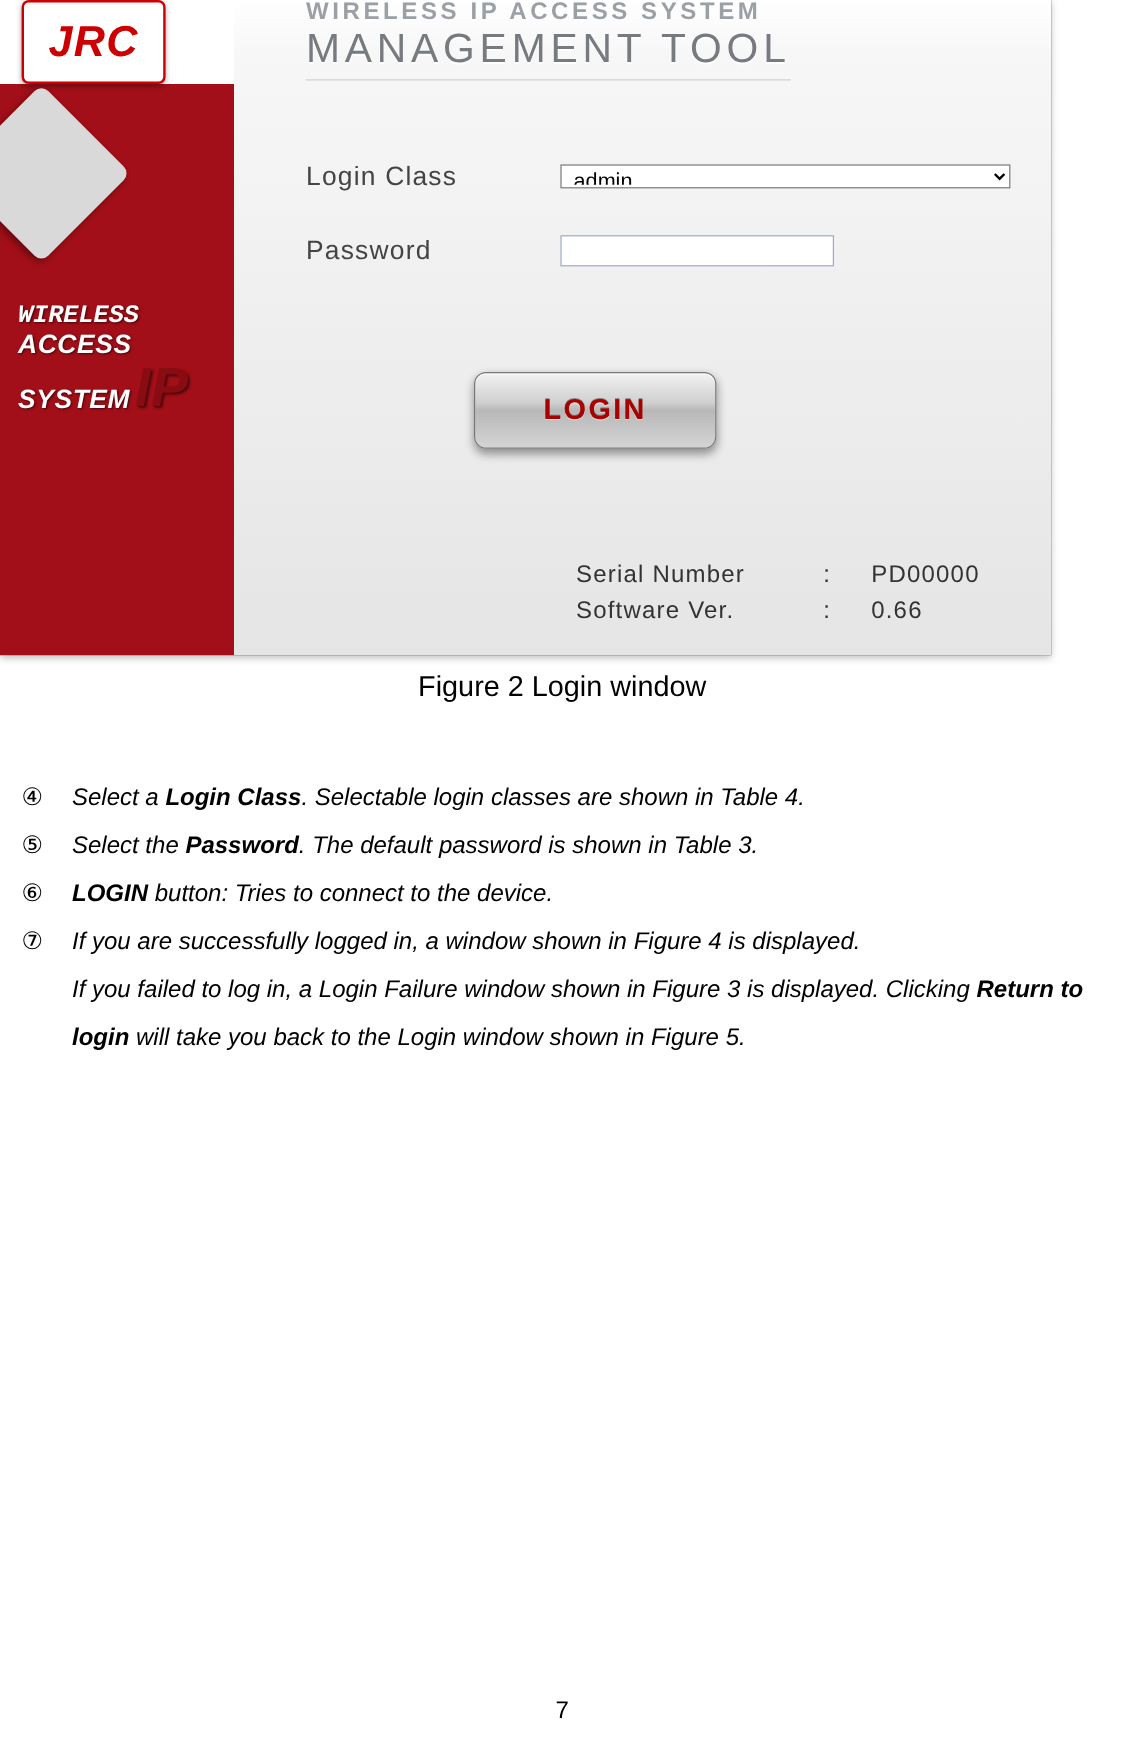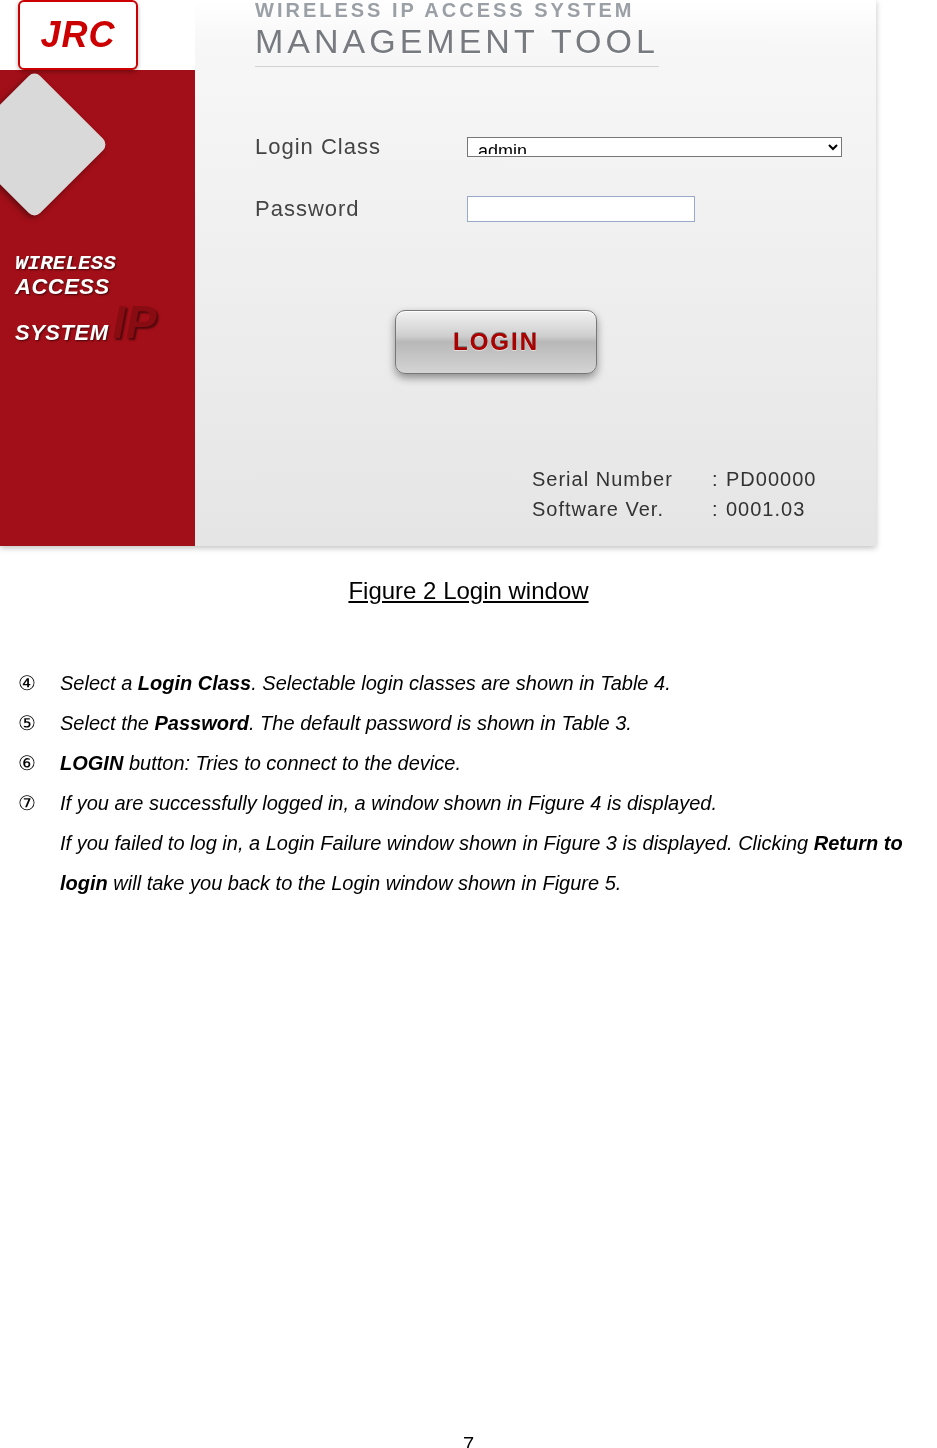--- a/index.html
+++ b/index.html
@@ -175,31 +175,30 @@
   }
 
   .info {
     position: absolute;
     right: 30px;
     bottom: 22px;
     font: 20px/1.5 Arial, sans-serif;
     color: #333;
     letter-spacing: 1px;
   }
-  .info-row { display:flex; gap: 0; }
+  .info-row { display:flex; gap: 26px; }
   .info-l { width: 180px; }
   .info-c { width: 14px; }
   .info-v { width: 120px; }
 
   
   .caption {
     text-align: center;
     font: 24px/1.4 Arial, sans-serif;
-    margin: 28px 0 55px;
-    text-decoration: underline;
+    margin: 10px 0 55px;
   }
 
   .steps {
     margin: 0 0 0 18px;
     padding: 0 2px 0 0;
     font: 20px/2 Arial, sans-serif;
   }
   .step {
     display: flex;
     align-items: flex-start;
@@ -263,21 +262,21 @@
 
     <div class="info">
       <div class="info-row">
         <span class="info-l">Serial Number</span>
         <span class="info-c">:</span>
         <span class="info-v">PD00000</span>
       </div>
       <div class="info-row">
         <span class="info-l">Software Ver.</span>
         <span class="info-c">:</span>
-        <span class="info-v">0001.03</span>
+        <span class="info-v">0.66</span>
       </div>
     </div>
   </div>
 </div>
 
 <div class="caption">Figure 2 Login window</div>
 
 <div class="steps">
   <div class="step">
     <div class="marker">④</div>

